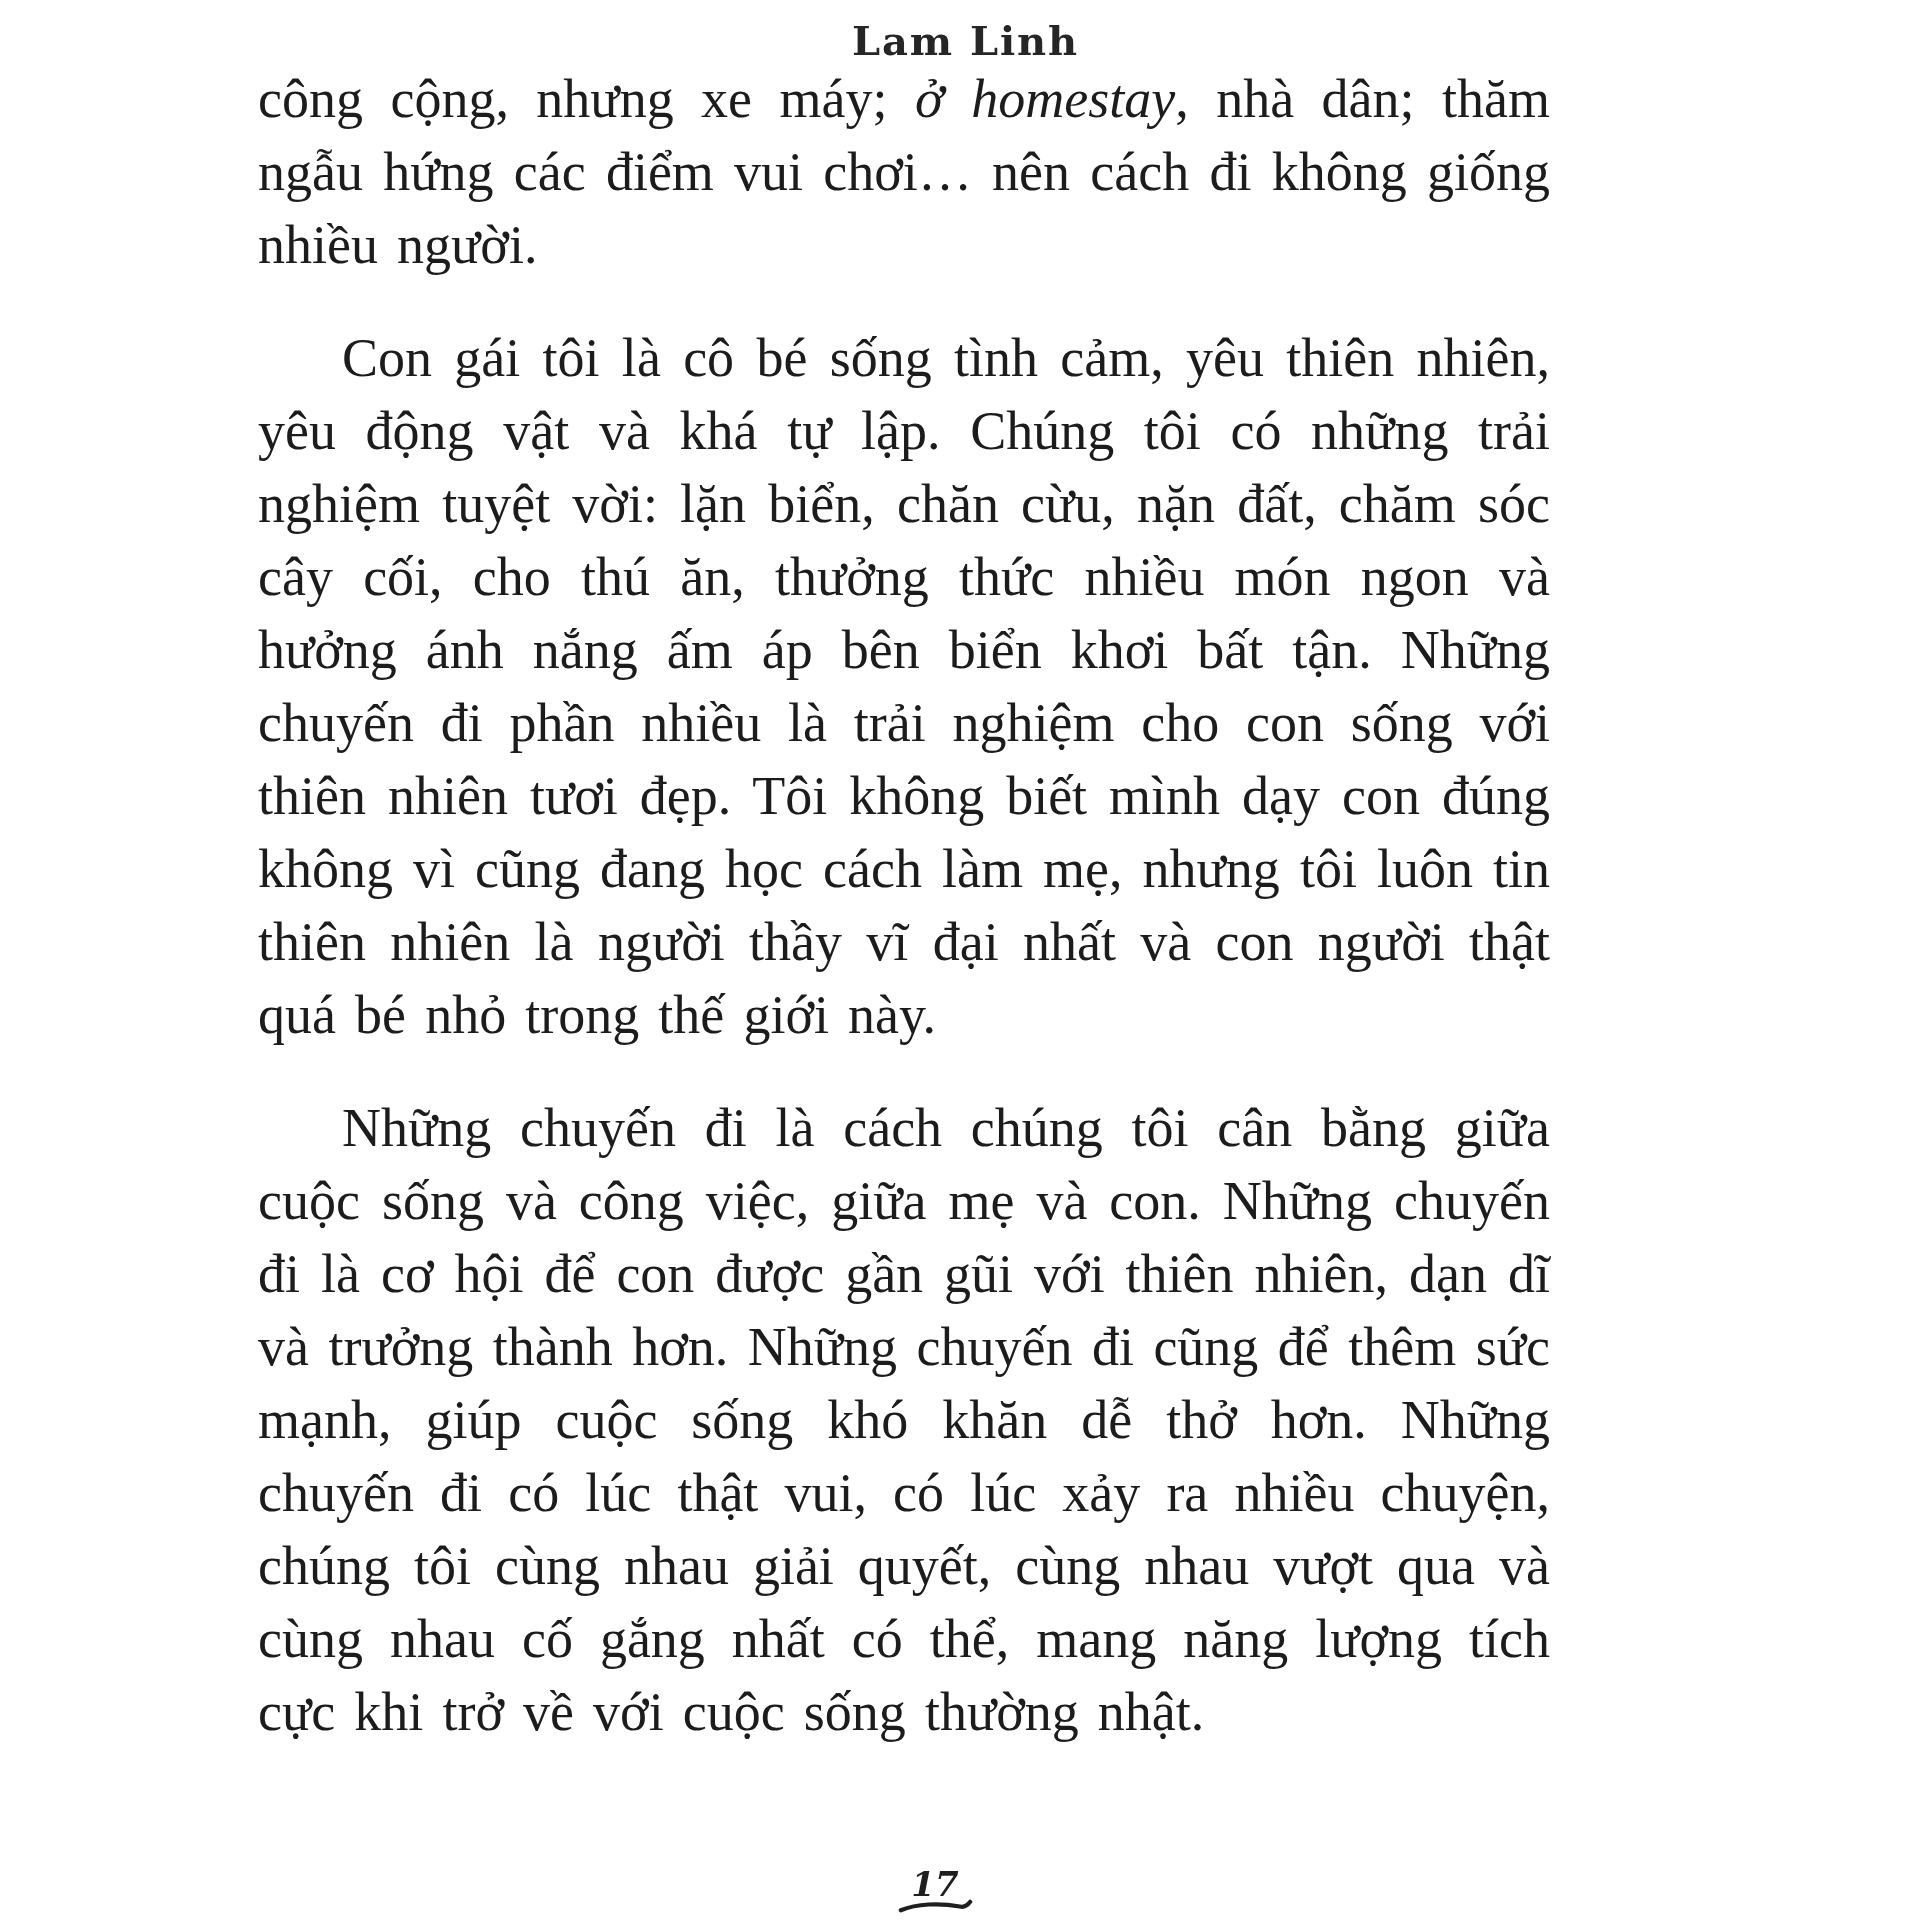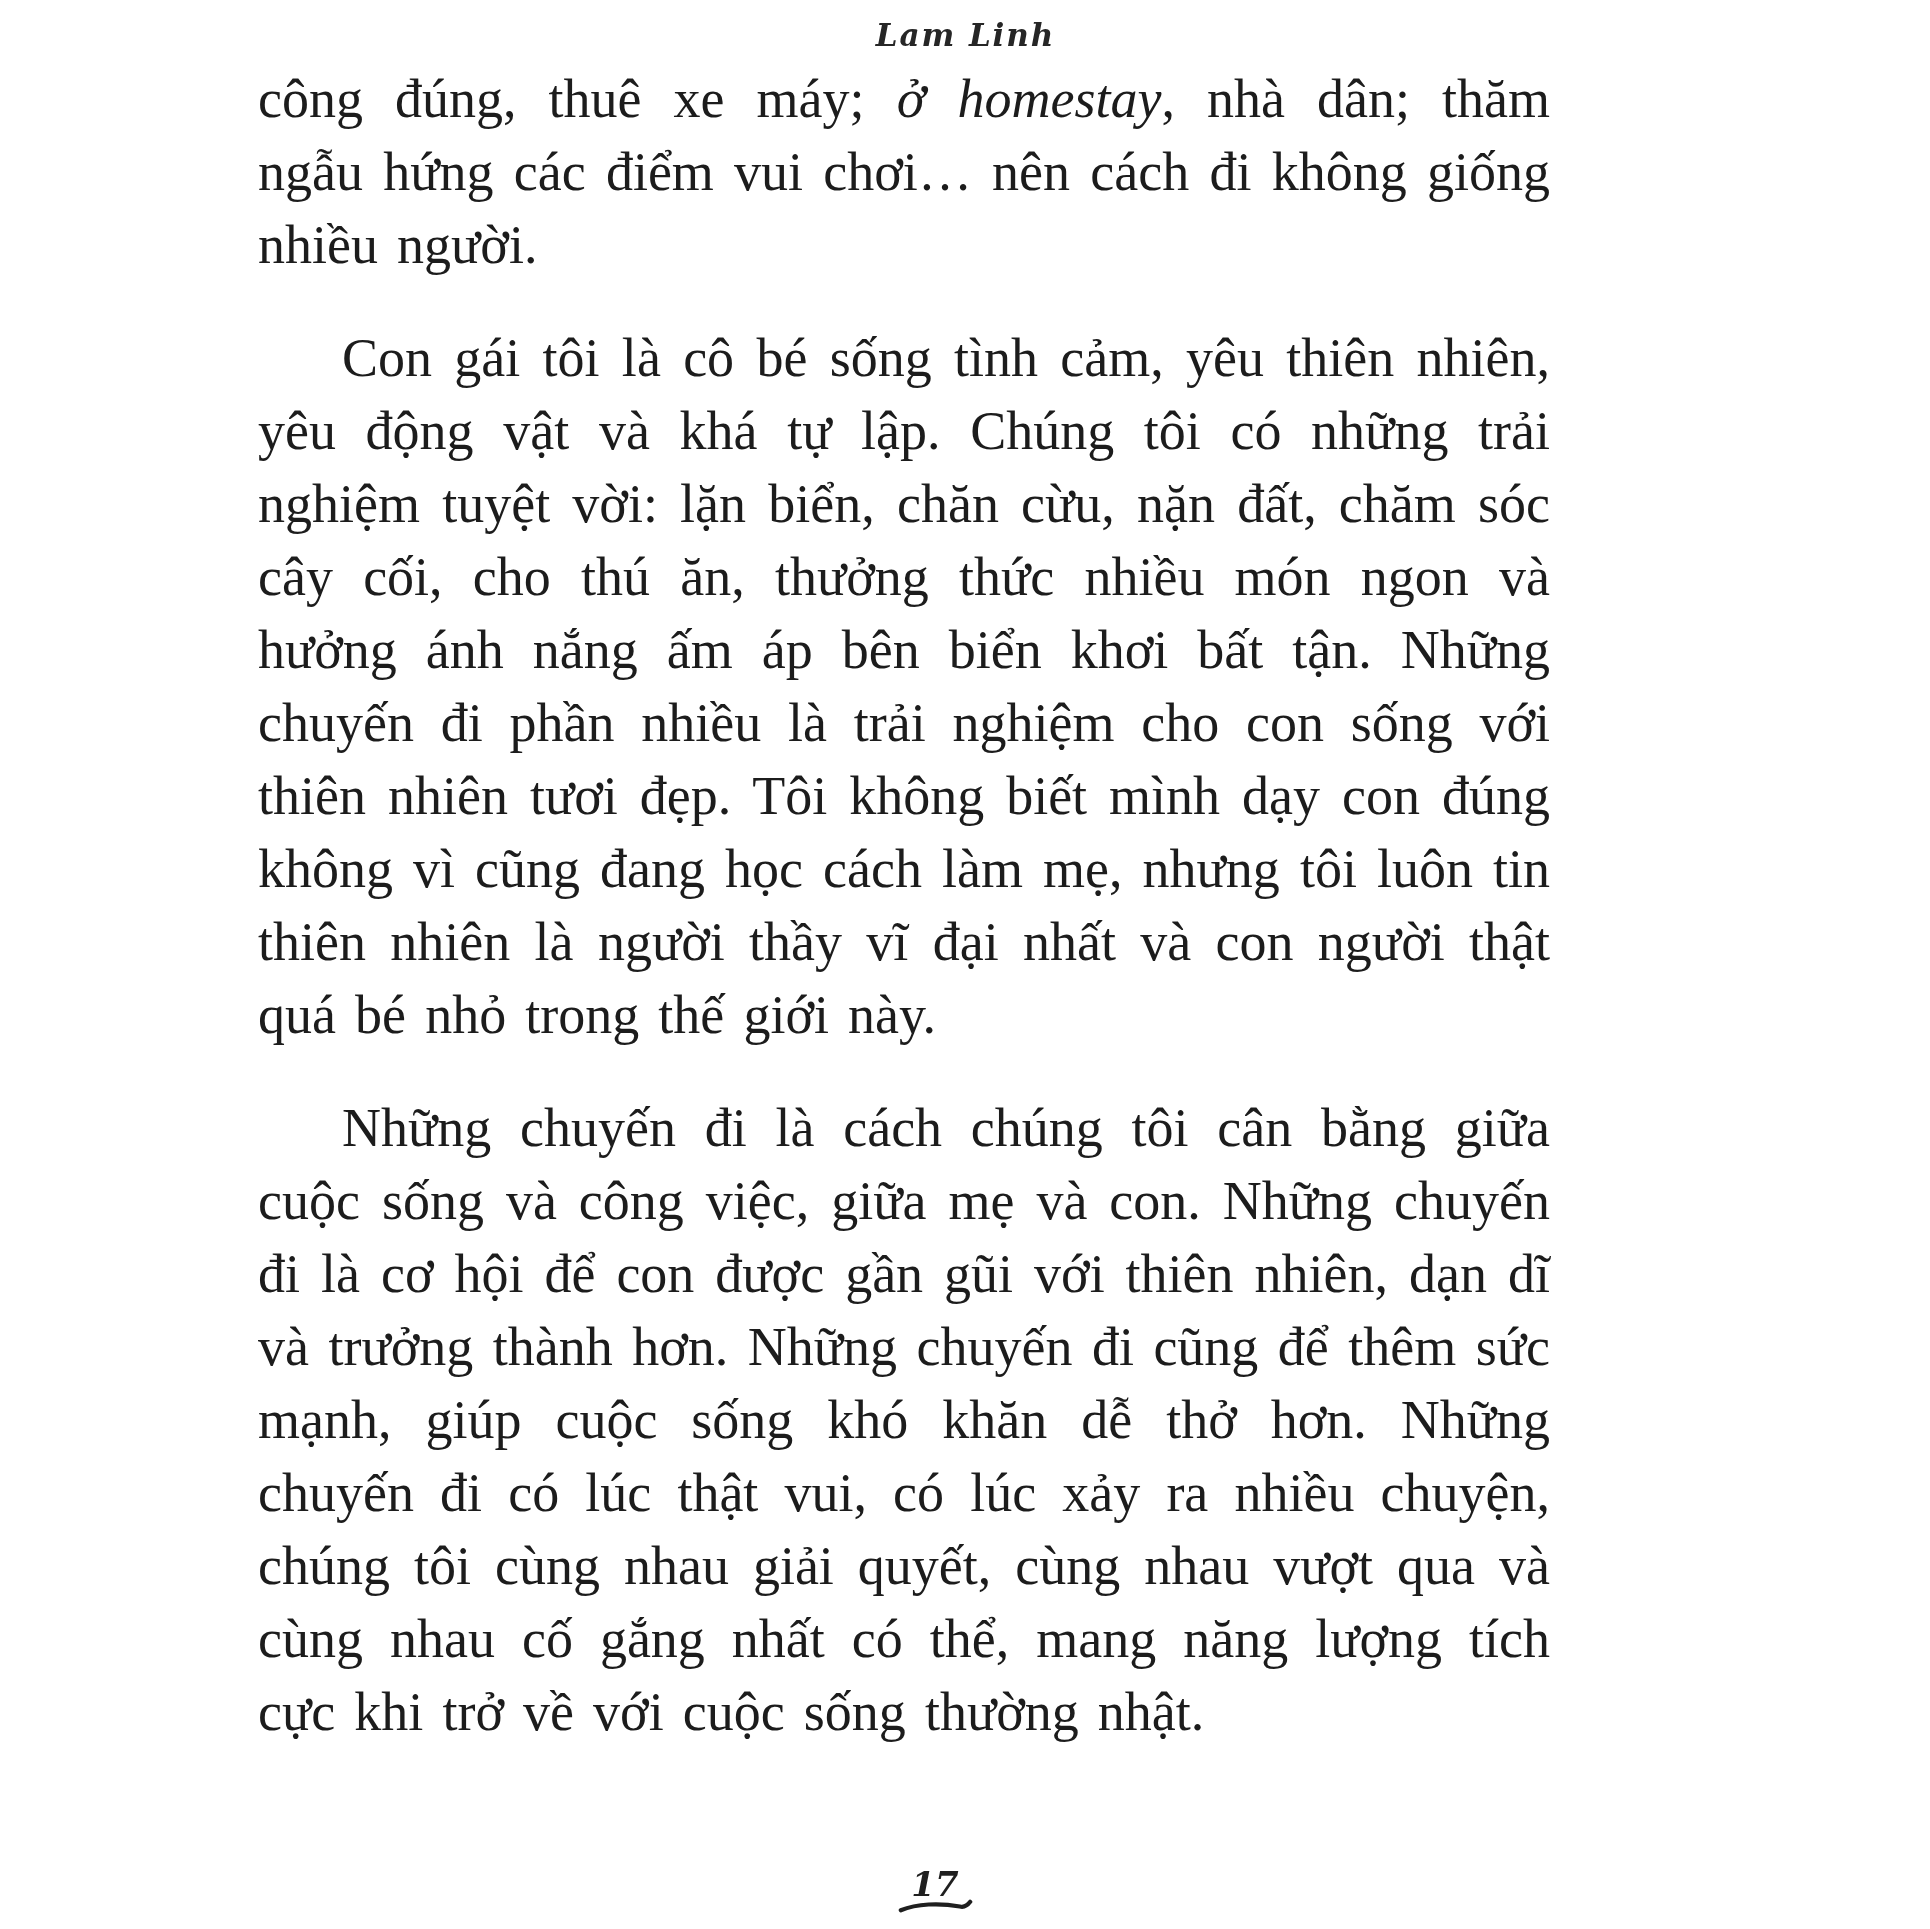--- a/index.html
+++ b/index.html
@@ -16,23 +16,22 @@
     font-family: "Liberation Serif", serif;
     color: #1c1c1c;
   }
   .running-header {
     position: absolute;
     top: 17px;
     left: 0;
     width: 1931px;
     text-align: center;
     font-family: "DejaVu Serif", serif;
-    font-style: italic;
     font-weight: 700;
-    font-size: 31px;
+    font-size: 40px;
     letter-spacing: 1.9px;
     color: #262626;
   }
   .body-text {
     position: absolute;
     top: 63px;
     left: 258px;
     width: 1292px;
   }
   .para {
@@ -76,21 +75,21 @@
   }
 </style>
 </head>
 <body>
 
 <div class="page">
 
   <div class="running-header">Lam Linh</div>
 
   <div class="body-text">
-      <p class="para"><span class="">công đúng, thuê xe máy; </span><span class="italic">ở homestay</span><span class="">, nhà dân; thăm ngẫu hứng các điểm vui chơi… nên cách đi không giống nhiều người.</span></p>
+      <p class="para"><span class="">công cộng, nhưng xe máy; </span><span class="italic">ở homestay</span><span class="">, nhà dân; thăm ngẫu hứng các điểm vui chơi… nên cách đi không giống nhiều người.</span></p>
       <p class="para indent"><span class="">Con gái tôi là cô bé sống tình cảm, yêu thiên nhiên, yêu động vật và khá tự lập. Chúng tôi có những trải nghiệm tuyệt vời: lặn biển, chăn cừu, nặn đất, chăm sóc cây cối, cho thú ăn, thưởng thức nhiều món ngon và hưởng ánh nắng ấm áp bên biển khơi bất tận. Những chuyến đi phần nhiều là trải nghiệm cho con sống với thiên nhiên tươi đẹp. Tôi không biết mình dạy con đúng không vì cũng đang học cách làm mẹ, nhưng tôi luôn tin thiên nhiên là người thầy vĩ đại nhất và con người thật quá bé nhỏ trong thế giới này.</span></p>
       <p class="para indent"><span class="">Những chuyến đi là cách chúng tôi cân bằng giữa cuộc sống và công việc, giữa mẹ và con. Những chuyến đi là cơ hội để con được gần gũi với thiên nhiên, dạn dĩ và trưởng thành hơn. Những chuyến đi cũng để thêm sức mạnh, giúp cuộc sống khó khăn dễ thở hơn. Những chuyến đi có lúc thật vui, có lúc xảy ra nhiều chuyện, chúng tôi cùng nhau giải quyết, cùng nhau vượt qua và cùng nhau cố gắng nhất có thể, mang năng lượng tích cực khi trở về với cuộc sống thường nhật.</span></p>
     </div>
 
   <div class="page-number-wrap">
     <span class="page-number">17</span>
     <svg class="swoosh" width="75" height="15" viewBox="0 0 80 16" aria-hidden="true">
       <path d="M3 12 C 20 5, 44 4, 66 8 C 70 9, 74 7, 77 3" fill="none" stroke="#1f1f1f" stroke-width="4.5" stroke-linecap="round"></path>
     </svg>
   </div>

